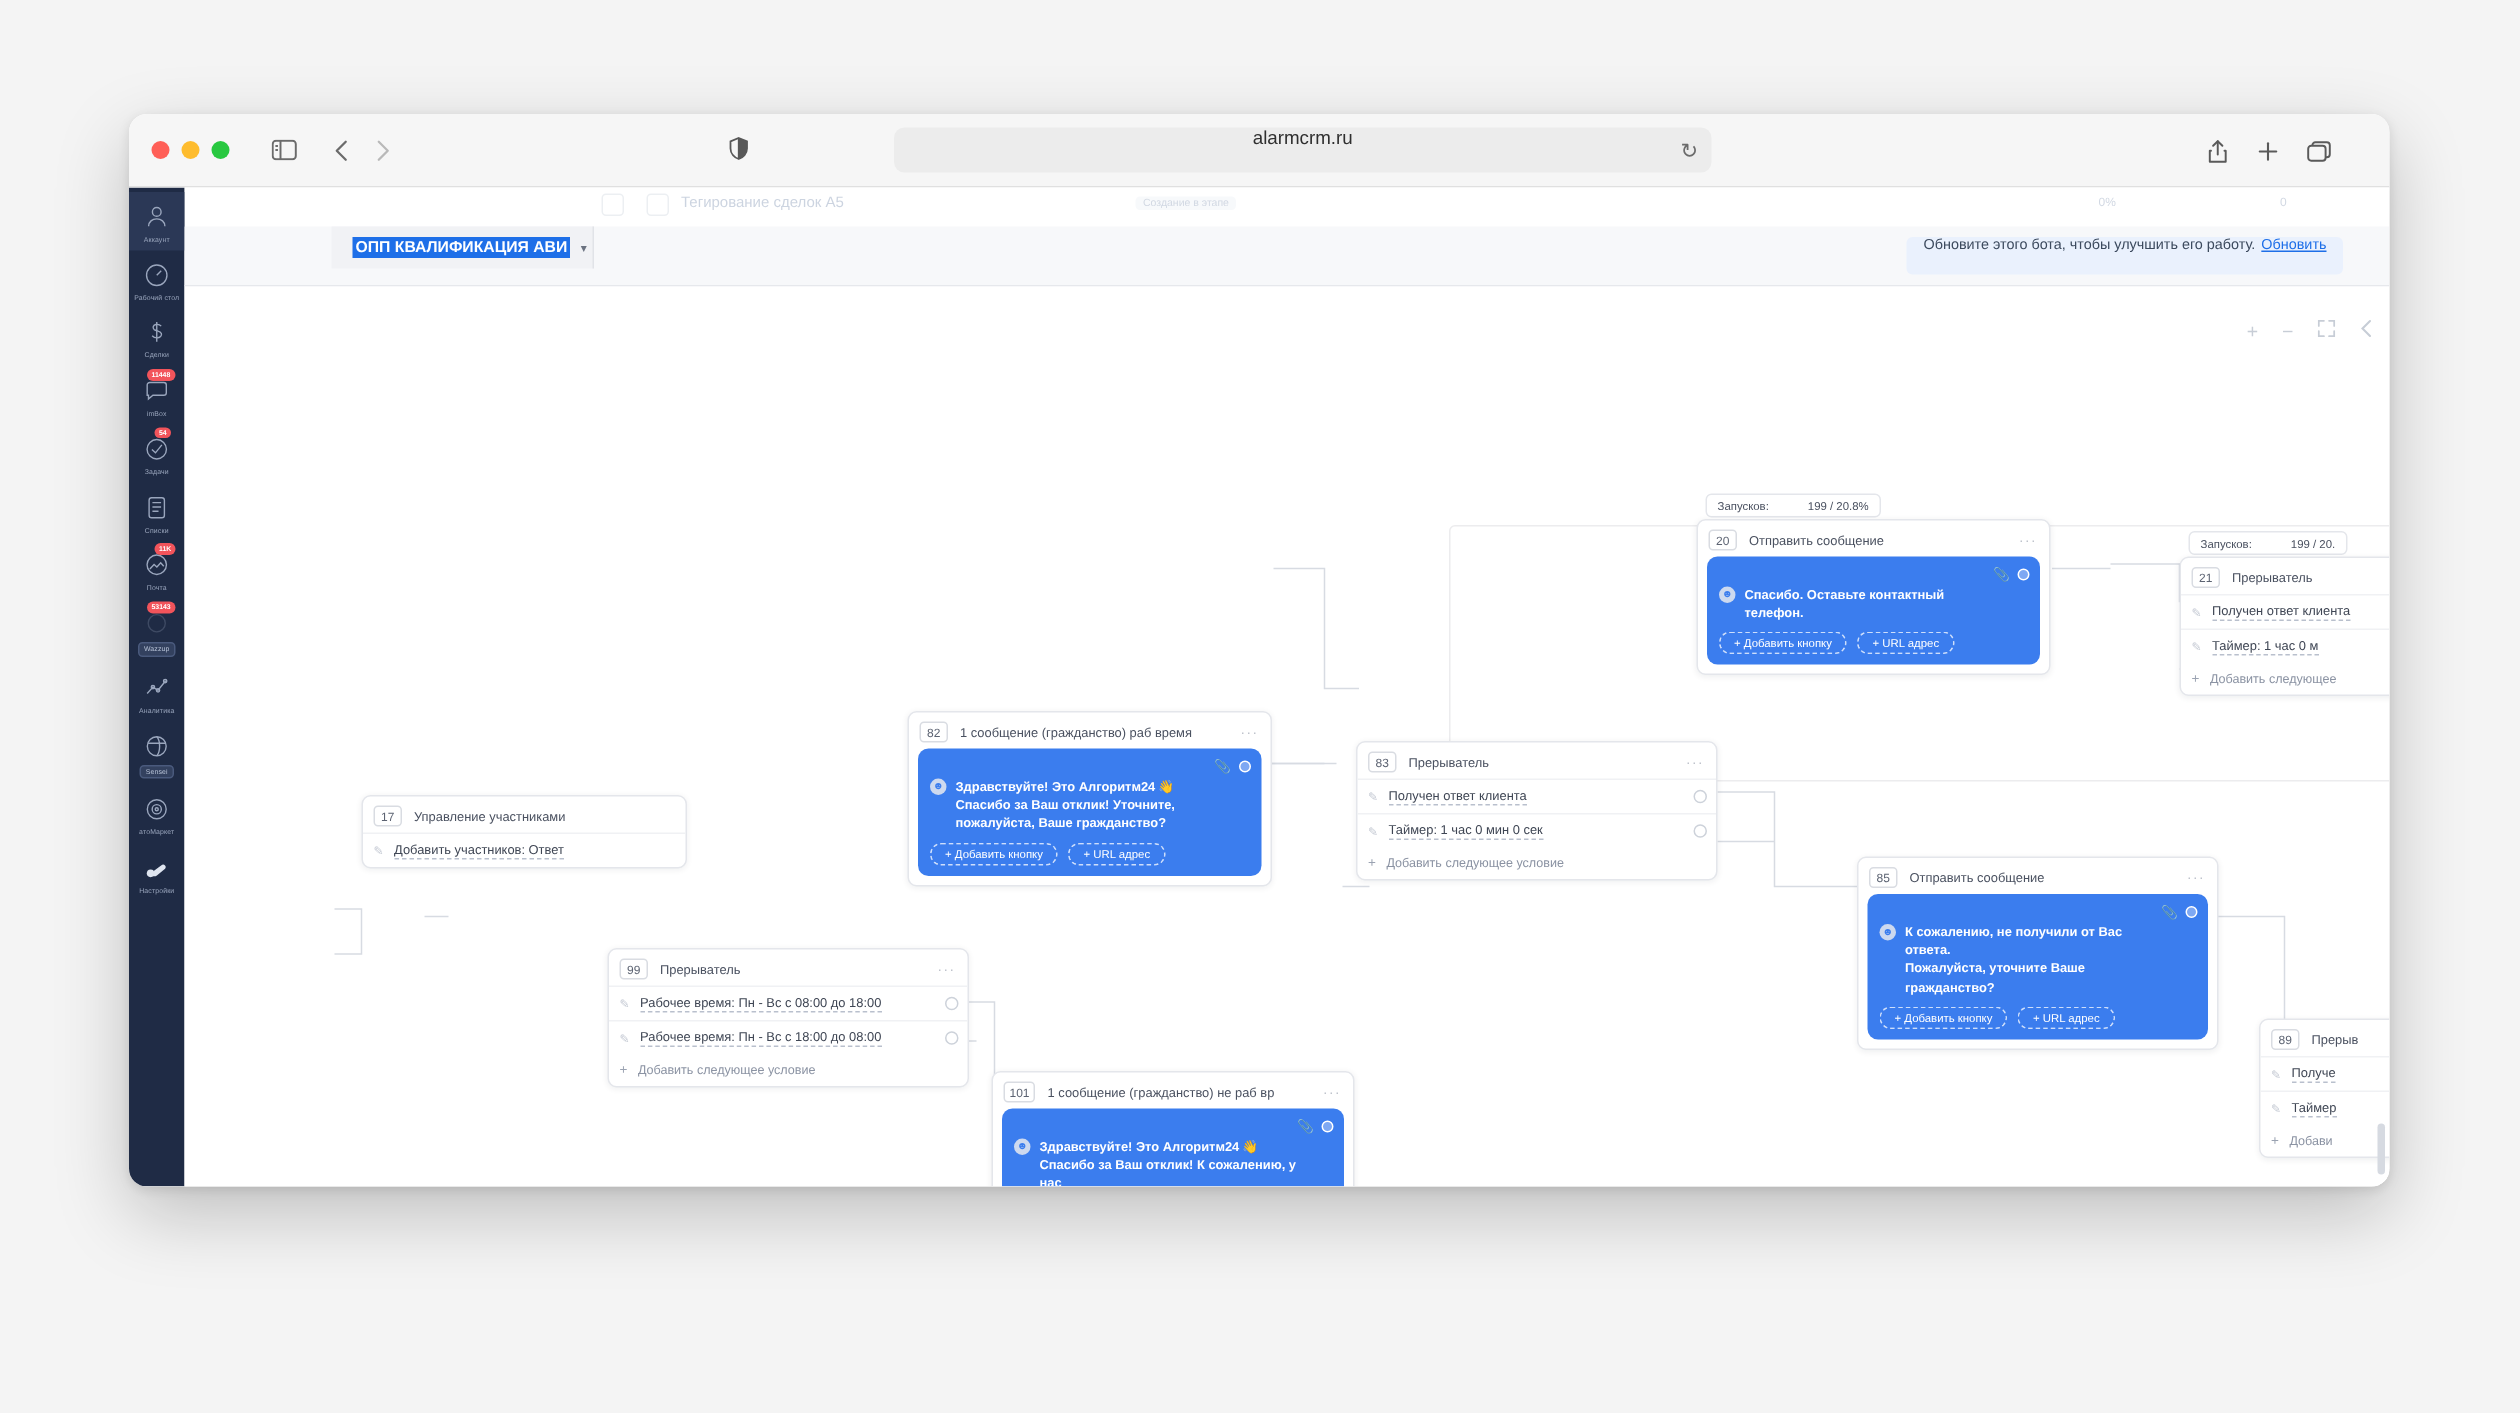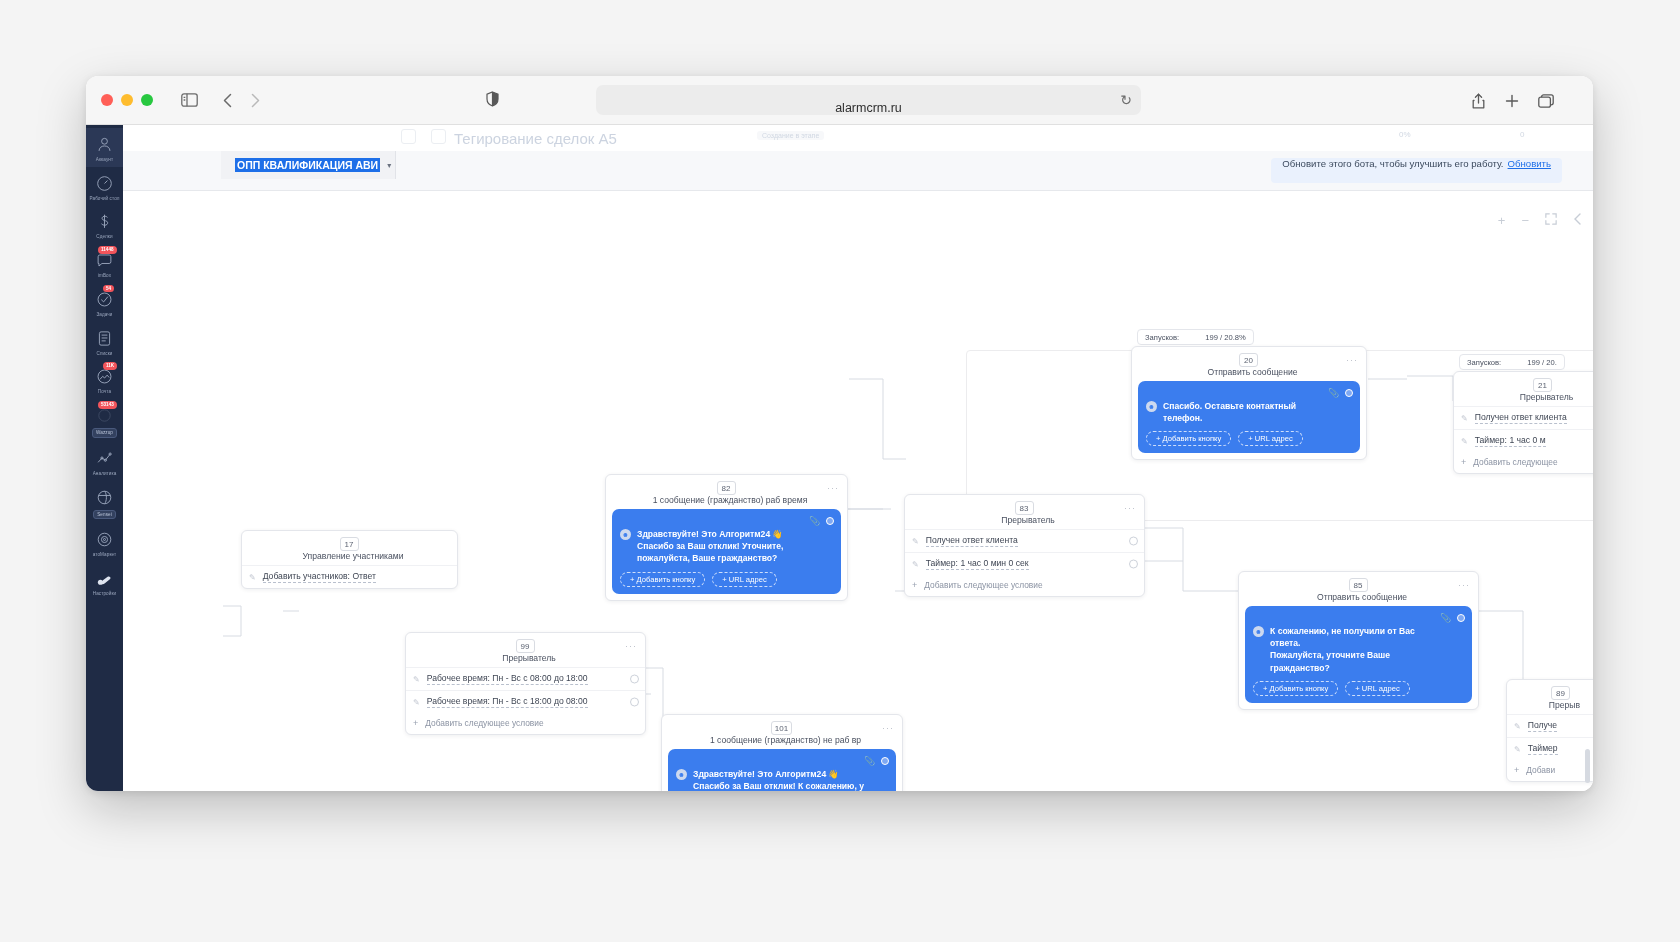--- a/index.html
+++ b/index.html
@@ -46,21 +46,21 @@
   #sidebar-toggle { margin-left: 23px; }
   #nav-back { margin-left: 12px; }
   #nav-fwd { margin-left: 2px; }
 
   #urlbar {
     position: absolute;
     left: 510px; top: 9px;
     width: 545px; height: 30px;
     background: #ececec;
     border-radius: 7px;
-    display: flex; align-items: flex-end; justify-content: center;
+    display: flex; align-items: flex-start; justify-content: center;
     font-size: 12.5px; color: #2f2f2f;
   }
   #shield-icon {
     position: absolute; left: 400px; top: 15px;
     color: #585858;
   }
   #reload-icon {
     position: absolute; right: 9px; top: 7px;
     color: #6b6b6b; font-size: 14px;
   }
@@ -140,21 +140,21 @@
     width: 15px; height: 15px;
     border: 1px solid #d5dbe3; border-radius: 3px;
   }
   #bg-chk2 {
     position: absolute; left: 308px; top: 4px;
     width: 15px; height: 15px;
     border: 1px solid #d5dbe3; border-radius: 3px;
   }
   #bg-title {
     position: absolute; left: 331px; top: 5px;
-    font-size: 15px; color: #8fa0bb;
+    font-size: 10px; color: #8fa0bb;
   }
   #bg-stage {
     position: absolute; left: 634px; top: 6px;
     font-size: 7px; color: #9aa9c0;
     background: #eef1f6; padding: 1px 5px; border-radius: 3px;
   }
   #bg-pct {
     position: absolute; left: 1276px; top: 5px;
     font-size: 8px; color: #9aa9c0;
   }
@@ -228,21 +228,20 @@
     position: absolute;
     background: #ffffff;
     border: 1px solid #e4e6eb;
     border-radius: 6px;
     box-shadow: 0 1px 4px rgba(16,24,40,0.07);
   }
   .node-head {
     display: flex; align-items: center;
     padding: 6px 8px 4px 7px;
     position: relative;
-    flex-direction: column;
   }
   .node-num {
     min-width: 19px; height: 14px;
     border: 1px solid #d9dce2; border-radius: 3px;
     font-size: 8px; color: #5c6372;
     display: flex; align-items: center; justify-content: center;
     padding: 0 3px;
   }
   .node-title {
     margin-left: 8px;

